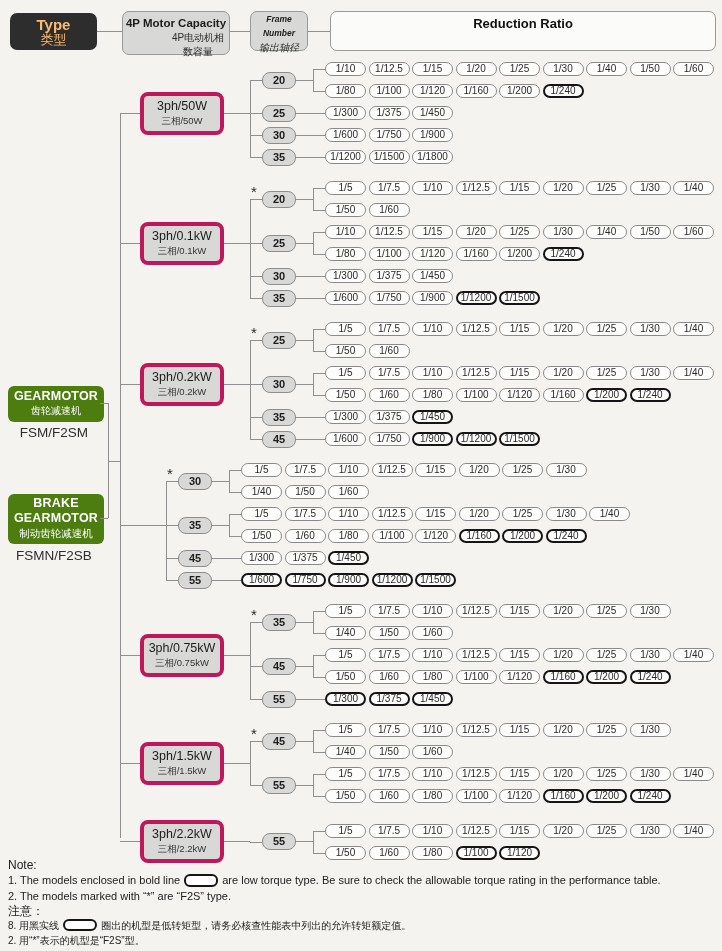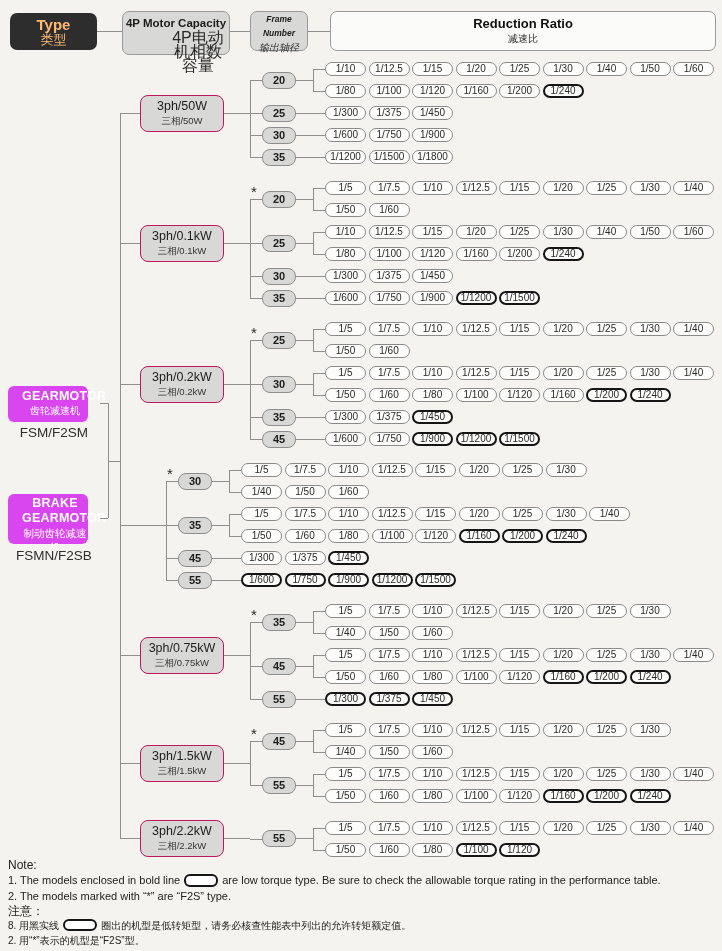--- a/index.html
+++ b/index.html
@@ -12,49 +12,49 @@
   body{font-family:"Liberation Sans","DejaVu Sans",sans-serif;background:#e8e7e3;}
   .page{position:relative;width:722px;height:951px;background:#f4f3ef;overflow:hidden;}
 
   
   .hdr-box{position:absolute;border-radius:7px;text-align:center;box-sizing:border-box;}
   .type-box{left:10px;top:13px;width:87px;height:37px;background:#2d2d2d;color:#fdba74;padding-top:3px;}
   .type-en{font-size:15px;font-weight:bold;display:block;line-height:17px;}
   .type-zh{font-size:13px;display:block;line-height:13px;}
   .motor-hdr{left:122px;top:11px;width:108px;height:44px;background:var(--grayfill);border:1px solid #9a9a9a;padding-top:4px;}
   .motor-hdr .en{font-size:11.5px;font-weight:bold;display:block;line-height:15px;color:#1c1c1c;}
-  .motor-hdr .zh{font-size:16px;display:block;line-height:14px;color:#2a2a2a;padding-left:44px;}
+  .motor-hdr .zh{font-size:10px;display:block;line-height:14px;color:#2a2a2a;padding-left:44px;}
   .frame-hdr{left:250px;top:11px;width:58px;height:40px;background:var(--grayfill);border:1px solid #9a9a9a;font-style:italic;}
   .frame-hdr .en{font-size:8.5px;font-weight:bold;display:block;line-height:14px;color:#1c1c1c;}
   .frame-hdr .zh{font-size:10px;display:block;line-height:15px;color:#2a2a2a;}
   .ratio-hdr{left:330px;top:11px;width:386px;height:40px;background:#fbfbf9;border:1px solid #9a9a9a;padding-top:4px;}
   .ratio-hdr .en{font-size:13px;font-weight:bold;display:block;line-height:16px;color:#111;}
   .ratio-hdr .zh{font-size:10px;display:block;line-height:14px;color:#2a2a2a;}
   .hline{position:absolute;height:0;border-top:1px solid var(--line);}
 
   
-  .black-box{position:absolute;left:8px;width:80px;background:#d946ef;color:#fff;border-radius:6px;text-align:center;box-sizing:border-box;padding-left:14px;}
+  .black-box{position:absolute;left:8px;width:96px;background:#4d7c0f;color:#fff;border-radius:6px;text-align:center;box-sizing:border-box;}
   .gm-box{top:386px;height:36px;padding-top:2px;}
   .gm-box .en{font-size:12.5px;font-weight:bold;display:block;line-height:16px;letter-spacing:.2px;}
   .gm-box .zh{font-size:10px;display:block;line-height:14px;}
   .bgm-box{top:494px;height:50px;padding-top:2px;}
   .bgm-box .en{font-size:12.5px;font-weight:bold;display:block;line-height:15px;letter-spacing:.2px;}
   .bgm-box .zh{font-size:10.5px;display:block;line-height:14px;}
   .models{position:absolute;left:8px;width:92px;text-align:center;font-size:13.5px;color:#2e2e2e;}
   .gm-models{top:425px;}
   .bgm-models{top:548px;}
 
   
   .vline{position:absolute;width:0;border-left:1px solid var(--line);}
 
   
   .tree{position:absolute;left:120px;top:62px;width:602px;display:flex;flex-direction:column;gap:17px;}
   .group{display:flex;align-items:center;}
   .trunk-tick{width:20px;height:0;border-top:1px solid var(--line);}
-  .motor-box{width:84px;box-sizing:border-box;background:var(--grayfill);border:1px solid #be185d;border-radius:8px;text-align:center;padding:3px 0 4px;}
+  .motor-box{width:84px;box-sizing:border-box;background:var(--grayfill);border:4px solid #be185d;border-radius:8px;text-align:center;padding:3px 0 4px;}
   .m-en{display:block;font-size:12.5px;color:#1d1d1d;line-height:15px;}
   .m-zh{display:block;font-size:9.5px;color:#333;line-height:13px;}
   .h-conn{width:26px;height:0;border-top:1px solid var(--line);}
   .frames-col{display:flex;flex-direction:column;gap:8px;padding-left:12px;position:relative;}
   .frame-block{display:flex;align-items:center;position:relative;}
   .frame-block::before{content:'';position:absolute;left:-12px;top:50%;width:12px;height:0;border-top:1px solid var(--line);}
   .frame-block::after{content:'';position:absolute;left:-12px;top:-8px;bottom:0;width:1px;background:var(--line);}
   .frame-block:first-child::after{top:50%;}
   .frame-block:last-child::after{bottom:50%;}
   .frame-block:only-child::after{display:none;}
@@ -92,21 +92,20 @@
     <span class="zh">4P电动机相数容量</span>
   </div>
   <div class="hline" style="left:230px;top:31px;width:20px;"></div>
   <div class="hdr-box frame-hdr">
     <span class="en">Frame Number</span>
     <span class="zh">输出轴径</span>
   </div>
   <div class="hline" style="left:308px;top:31px;width:22px;"></div>
   <div class="hdr-box ratio-hdr">
     <span class="en">Reduction Ratio</span>
-    <span class="zh">减速比</span>
   </div>
 
   <div class="black-box gm-box">
     <span class="en">GEARMOTOR</span>
     <span class="zh">齿轮减速机</span>
   </div>
   <div class="models gm-models">FSM/F2SM</div>
   <div class="black-box bgm-box">
     <span class="en">BRAKE GEARMOTOR</span>
     <span class="zh">制动齿轮减速机</span>

